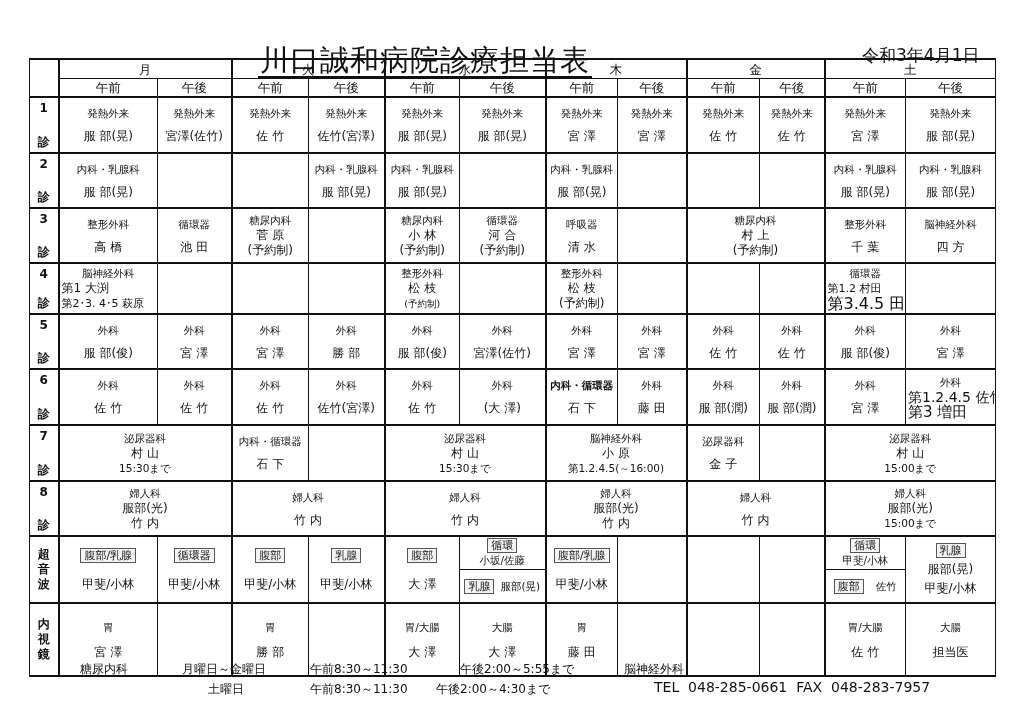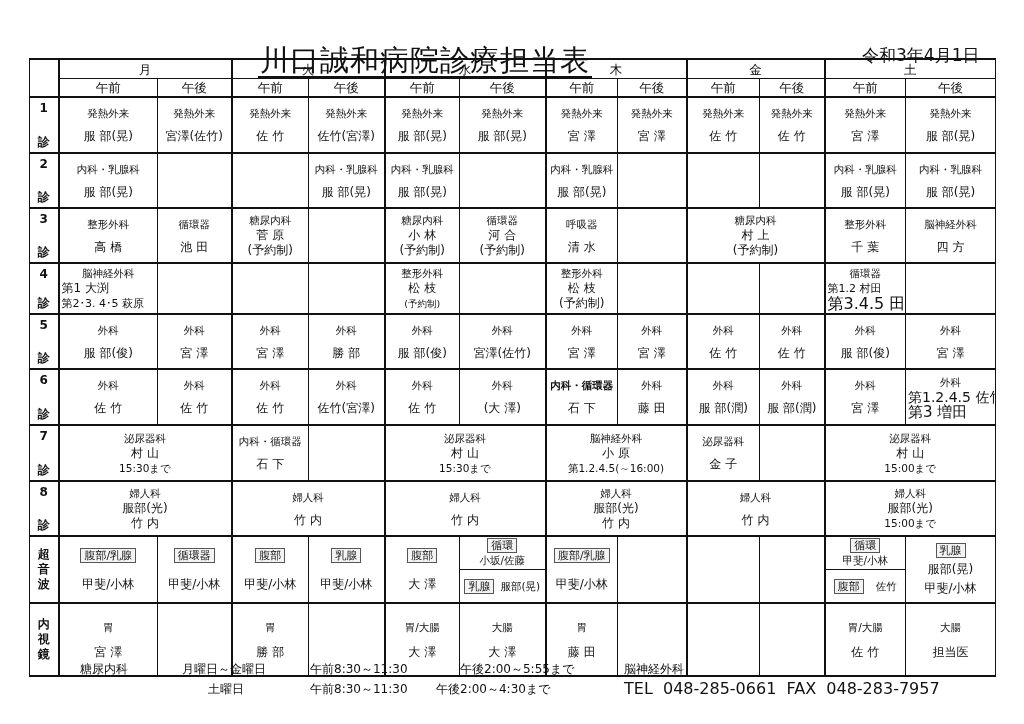--- a/index.html
+++ b/index.html
@@ -565,13 +565,13 @@
   </table>
 
 <div class="footer" style="left:80px;top:661px">糖尿内科</div>
 <div class="footer" style="left:182px;top:661px">月曜日～金曜日</div>
 <div class="footer" style="left:310px;top:661px">午前8:30～11:30</div>
 <div class="footer" style="left:460px;top:661px">午後2:00～5:55まで</div>
 <div class="footer" style="left:624px;top:661px">脳神経外科</div>
 <div class="footer" style="left:208px;top:681px">土曜日</div>
 <div class="footer" style="left:310px;top:681px">午前8:30～11:30</div>
 <div class="footer" style="left:436px;top:681px">午後2:00～4:30まで</div>
-<div class="footer" style="left:624px;top:679px;font-size:16px;white-space:pre">TEL  048-285-0661  FAX  048-283-7957</div>
+<div class="footer" style="left:654px;top:679px;font-size:14px;white-space:pre">TEL  048-285-0661  FAX  048-283-7957</div>
 
 </body></html>

